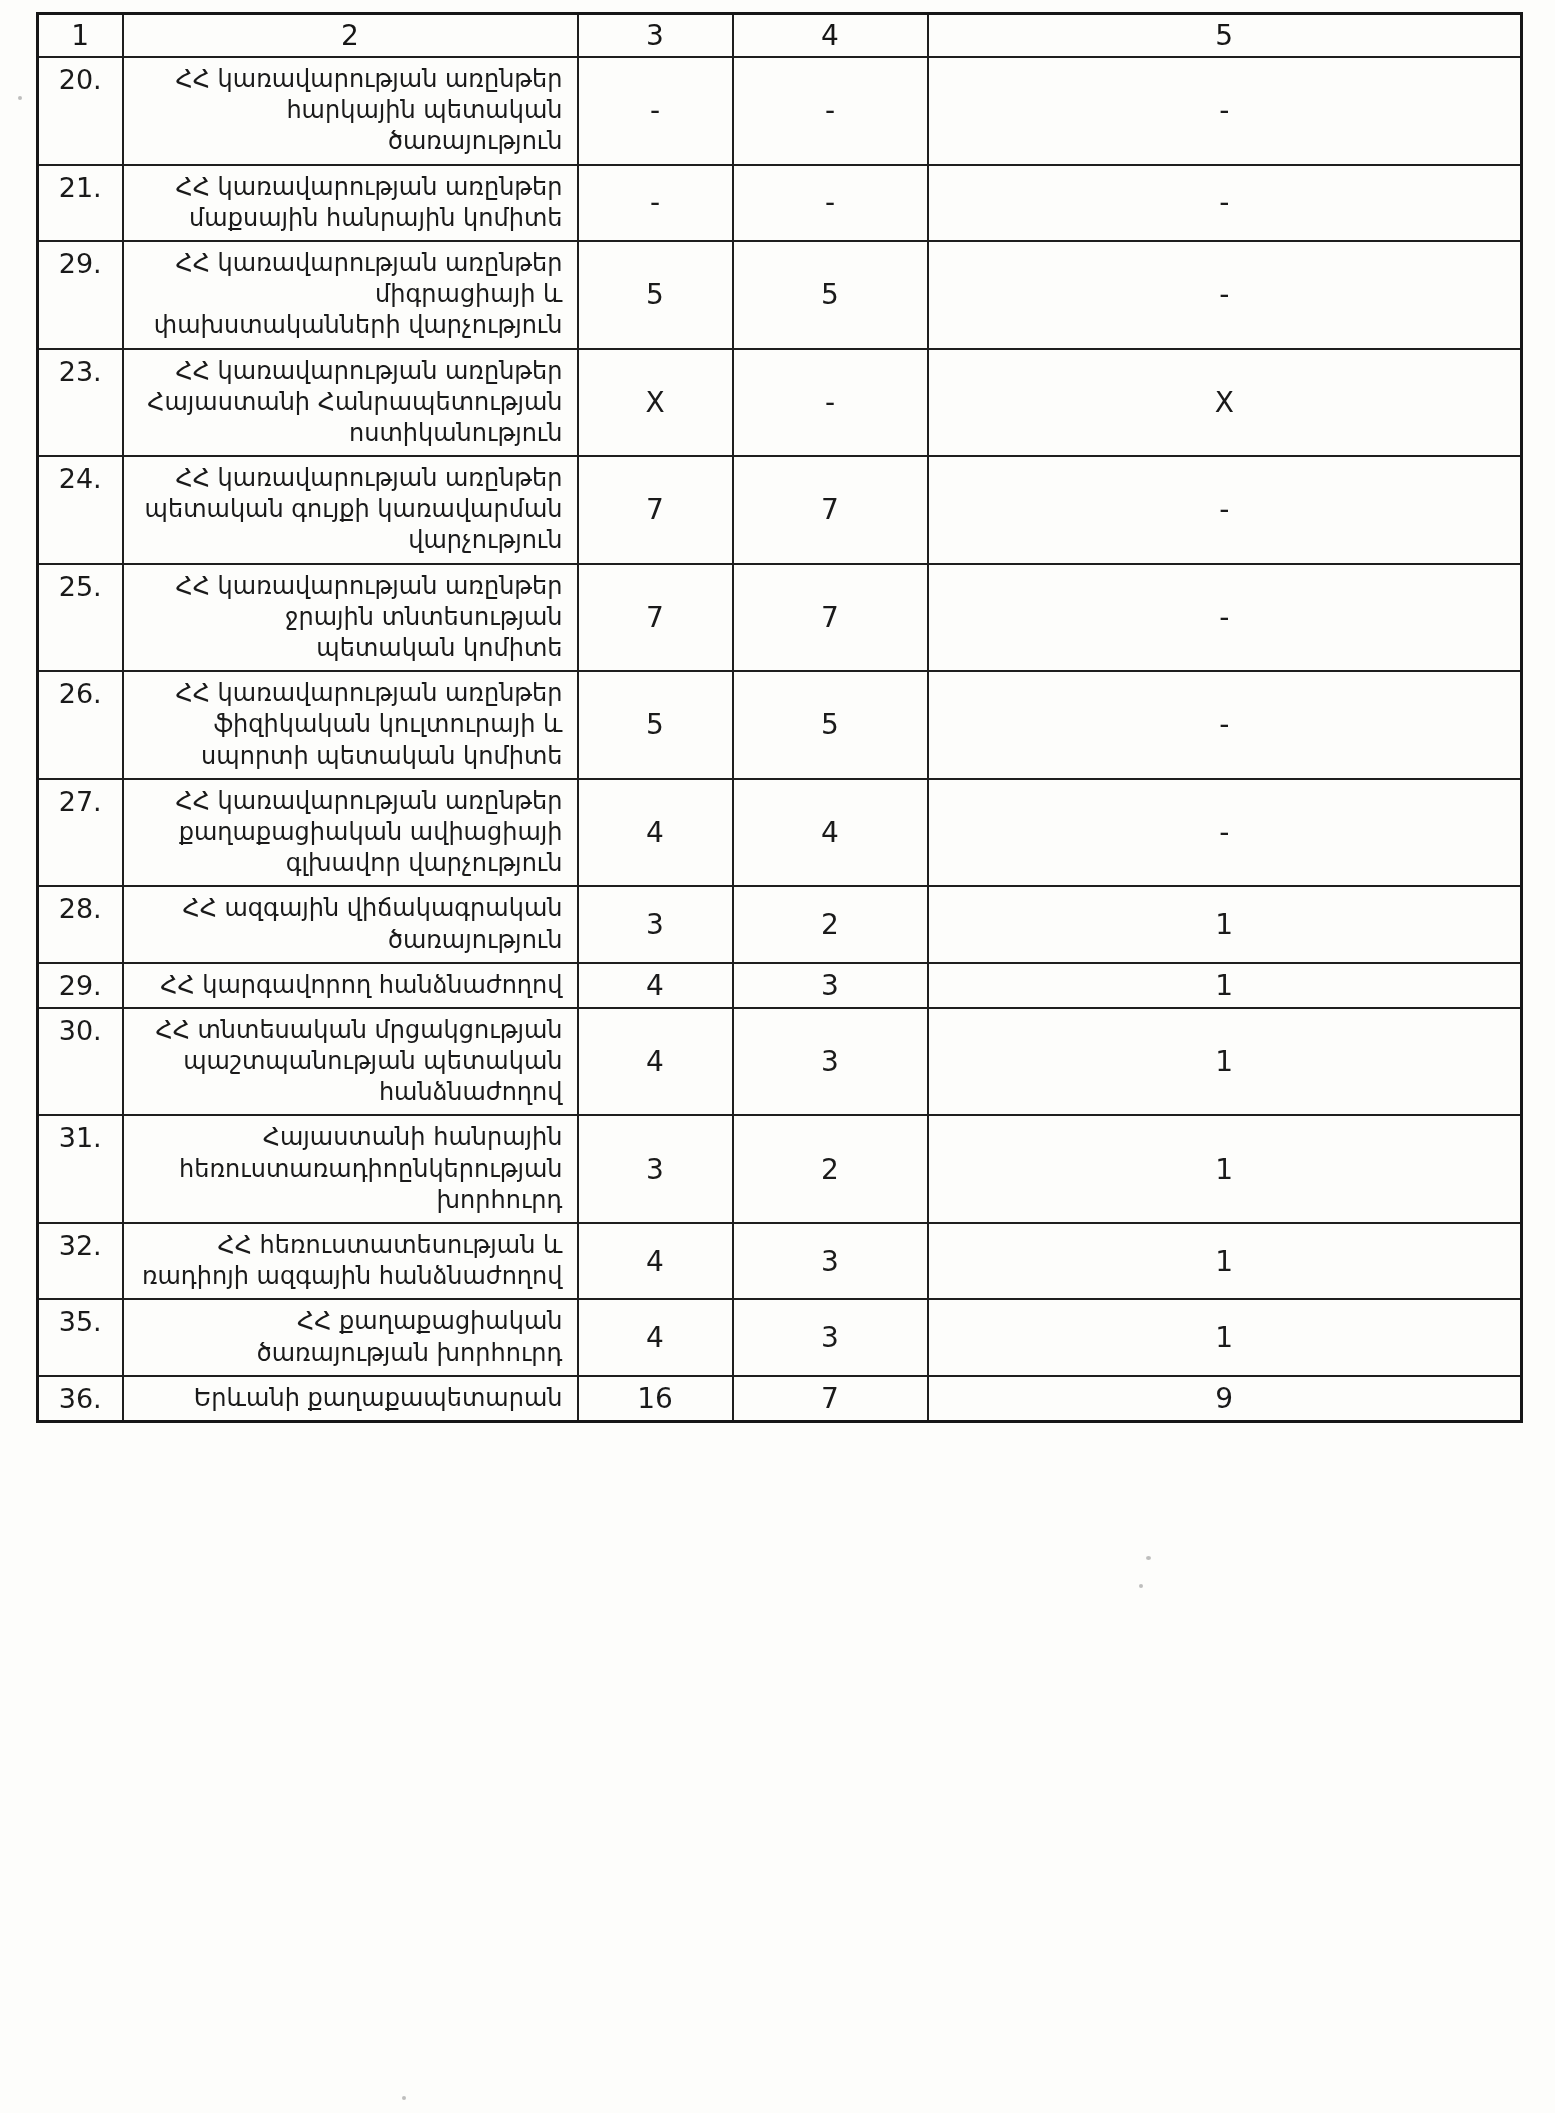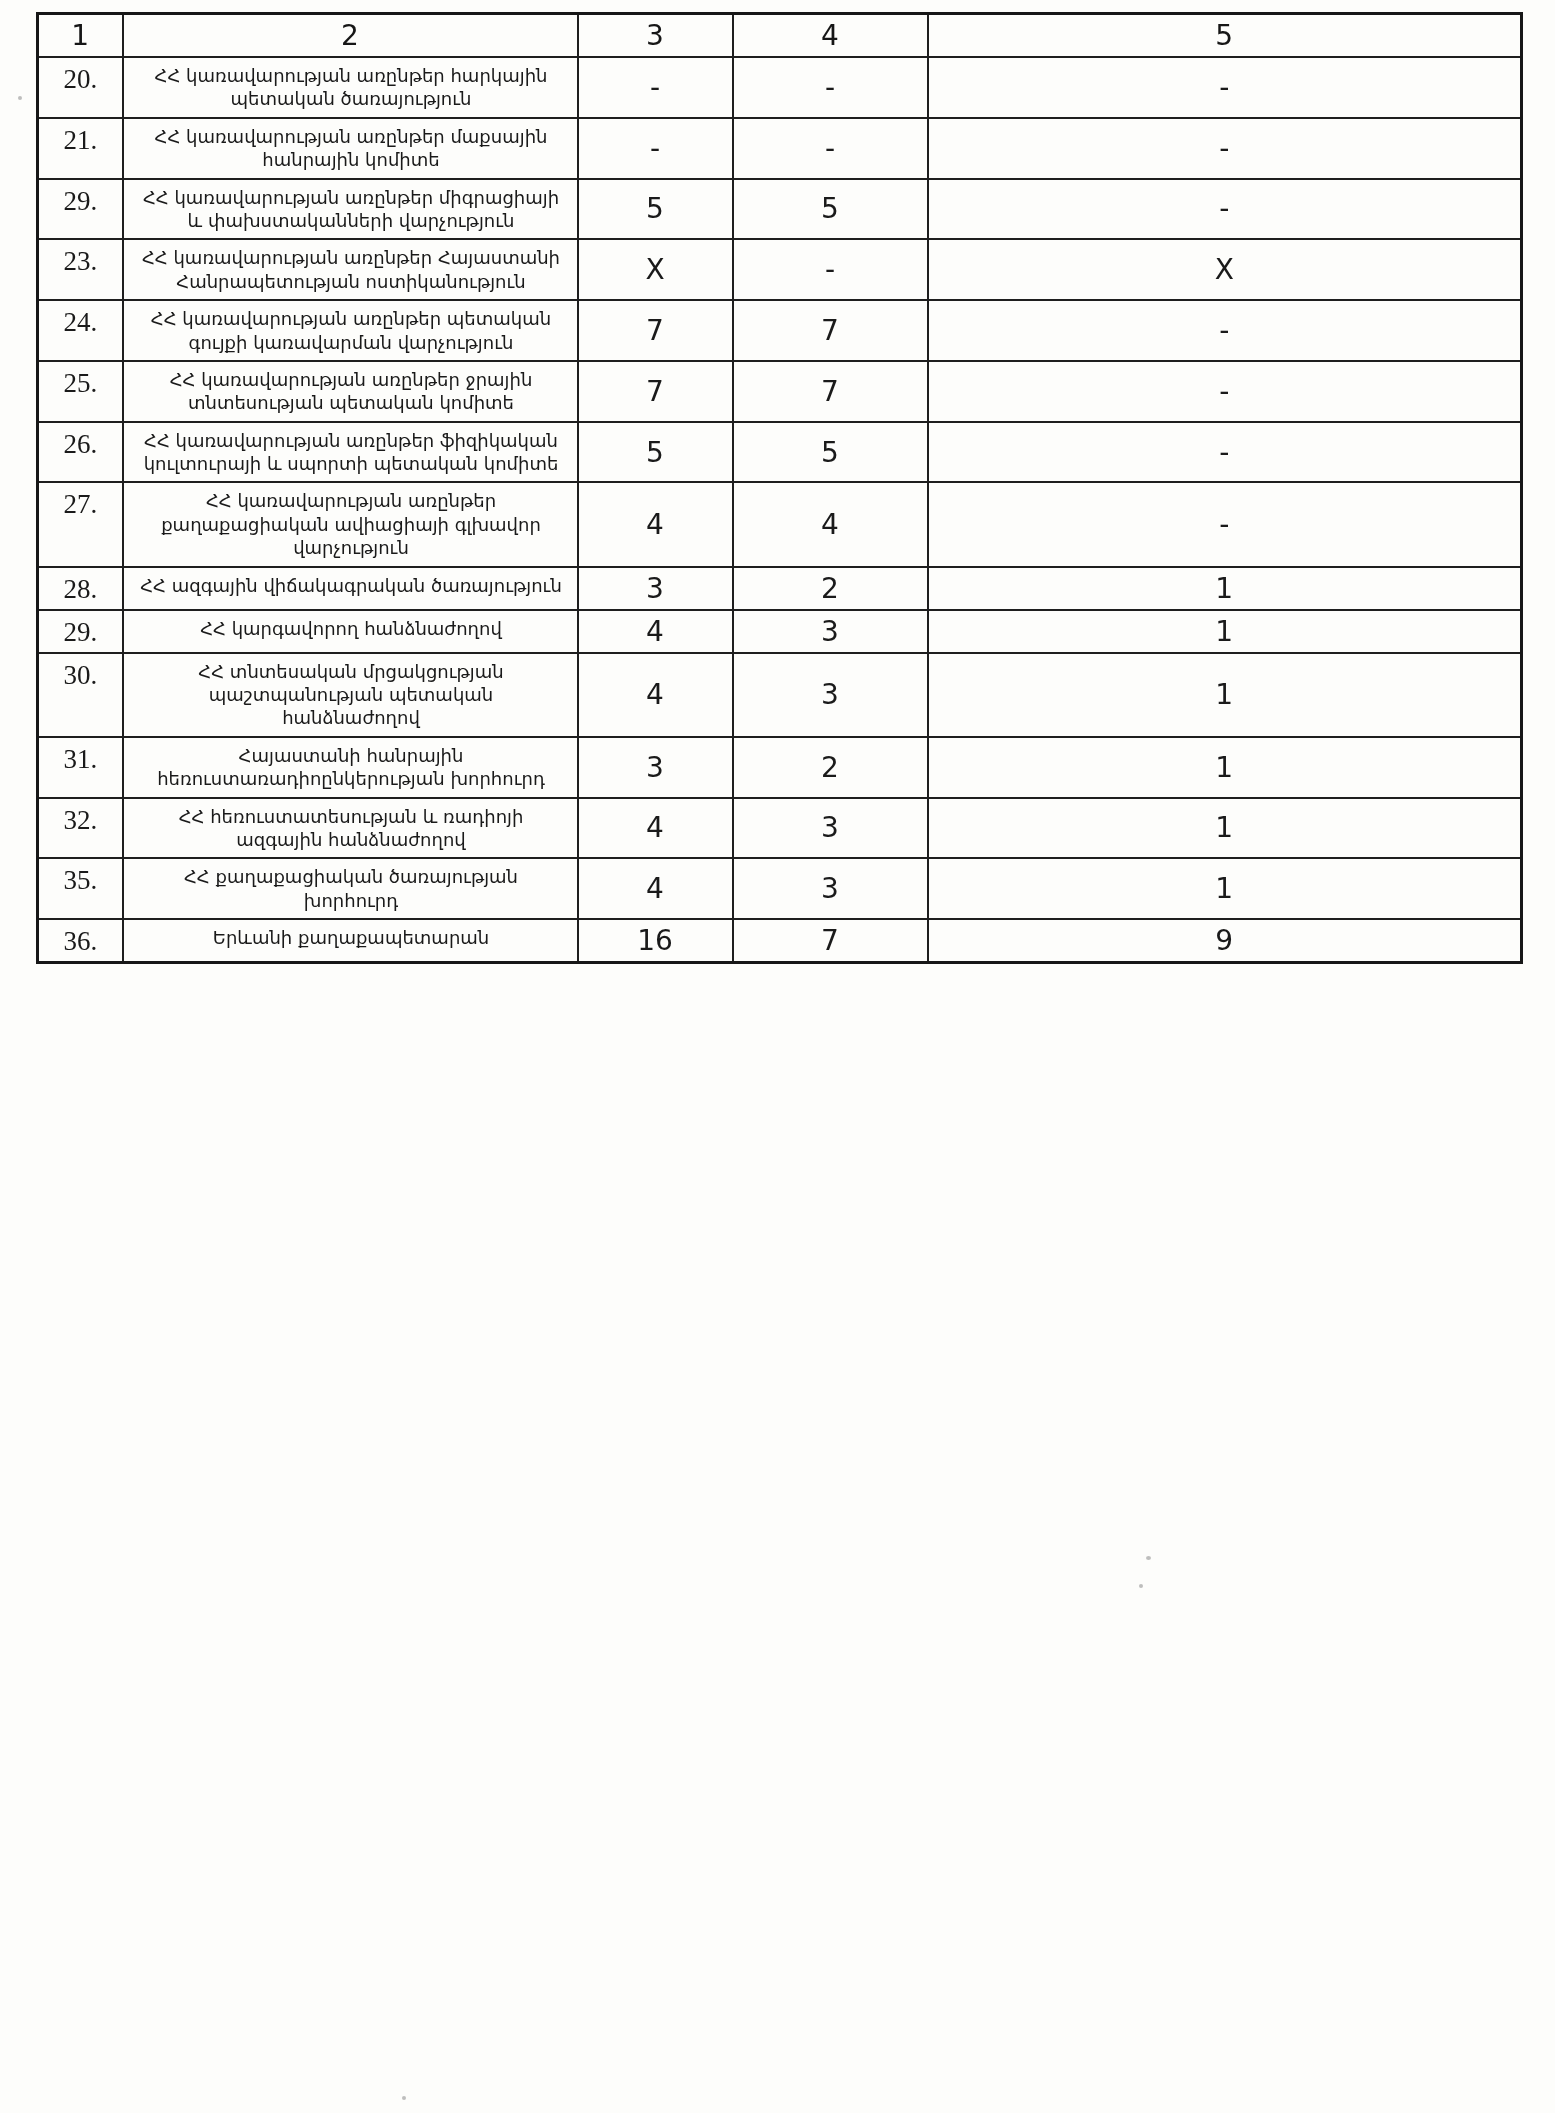--- a/index.html
+++ b/index.html
@@ -36,26 +36,25 @@
     font-weight: 400;
     text-align: center;
     padding: 4px 0;
     color: #161616;
   }
   td.num {
     vertical-align: top;
     text-align: center;
     font-size: 27px;
     padding: 6px 2px 4px 2px;
-    font-family: Liberation Serif, serif;
   }
   td.name {
     vertical-align: top;
-    text-align: center;
-    font-size: 18px;
+    text-align: right;
+    font-size: 24px;
     line-height: 1.3;
     padding: 6px 14px 6px 16px;
     word-break: normal;
   }
   td.val {
     vertical-align: middle;
     text-align: center;
     font-size: 28px;
     padding: 4px 2px;
   }

